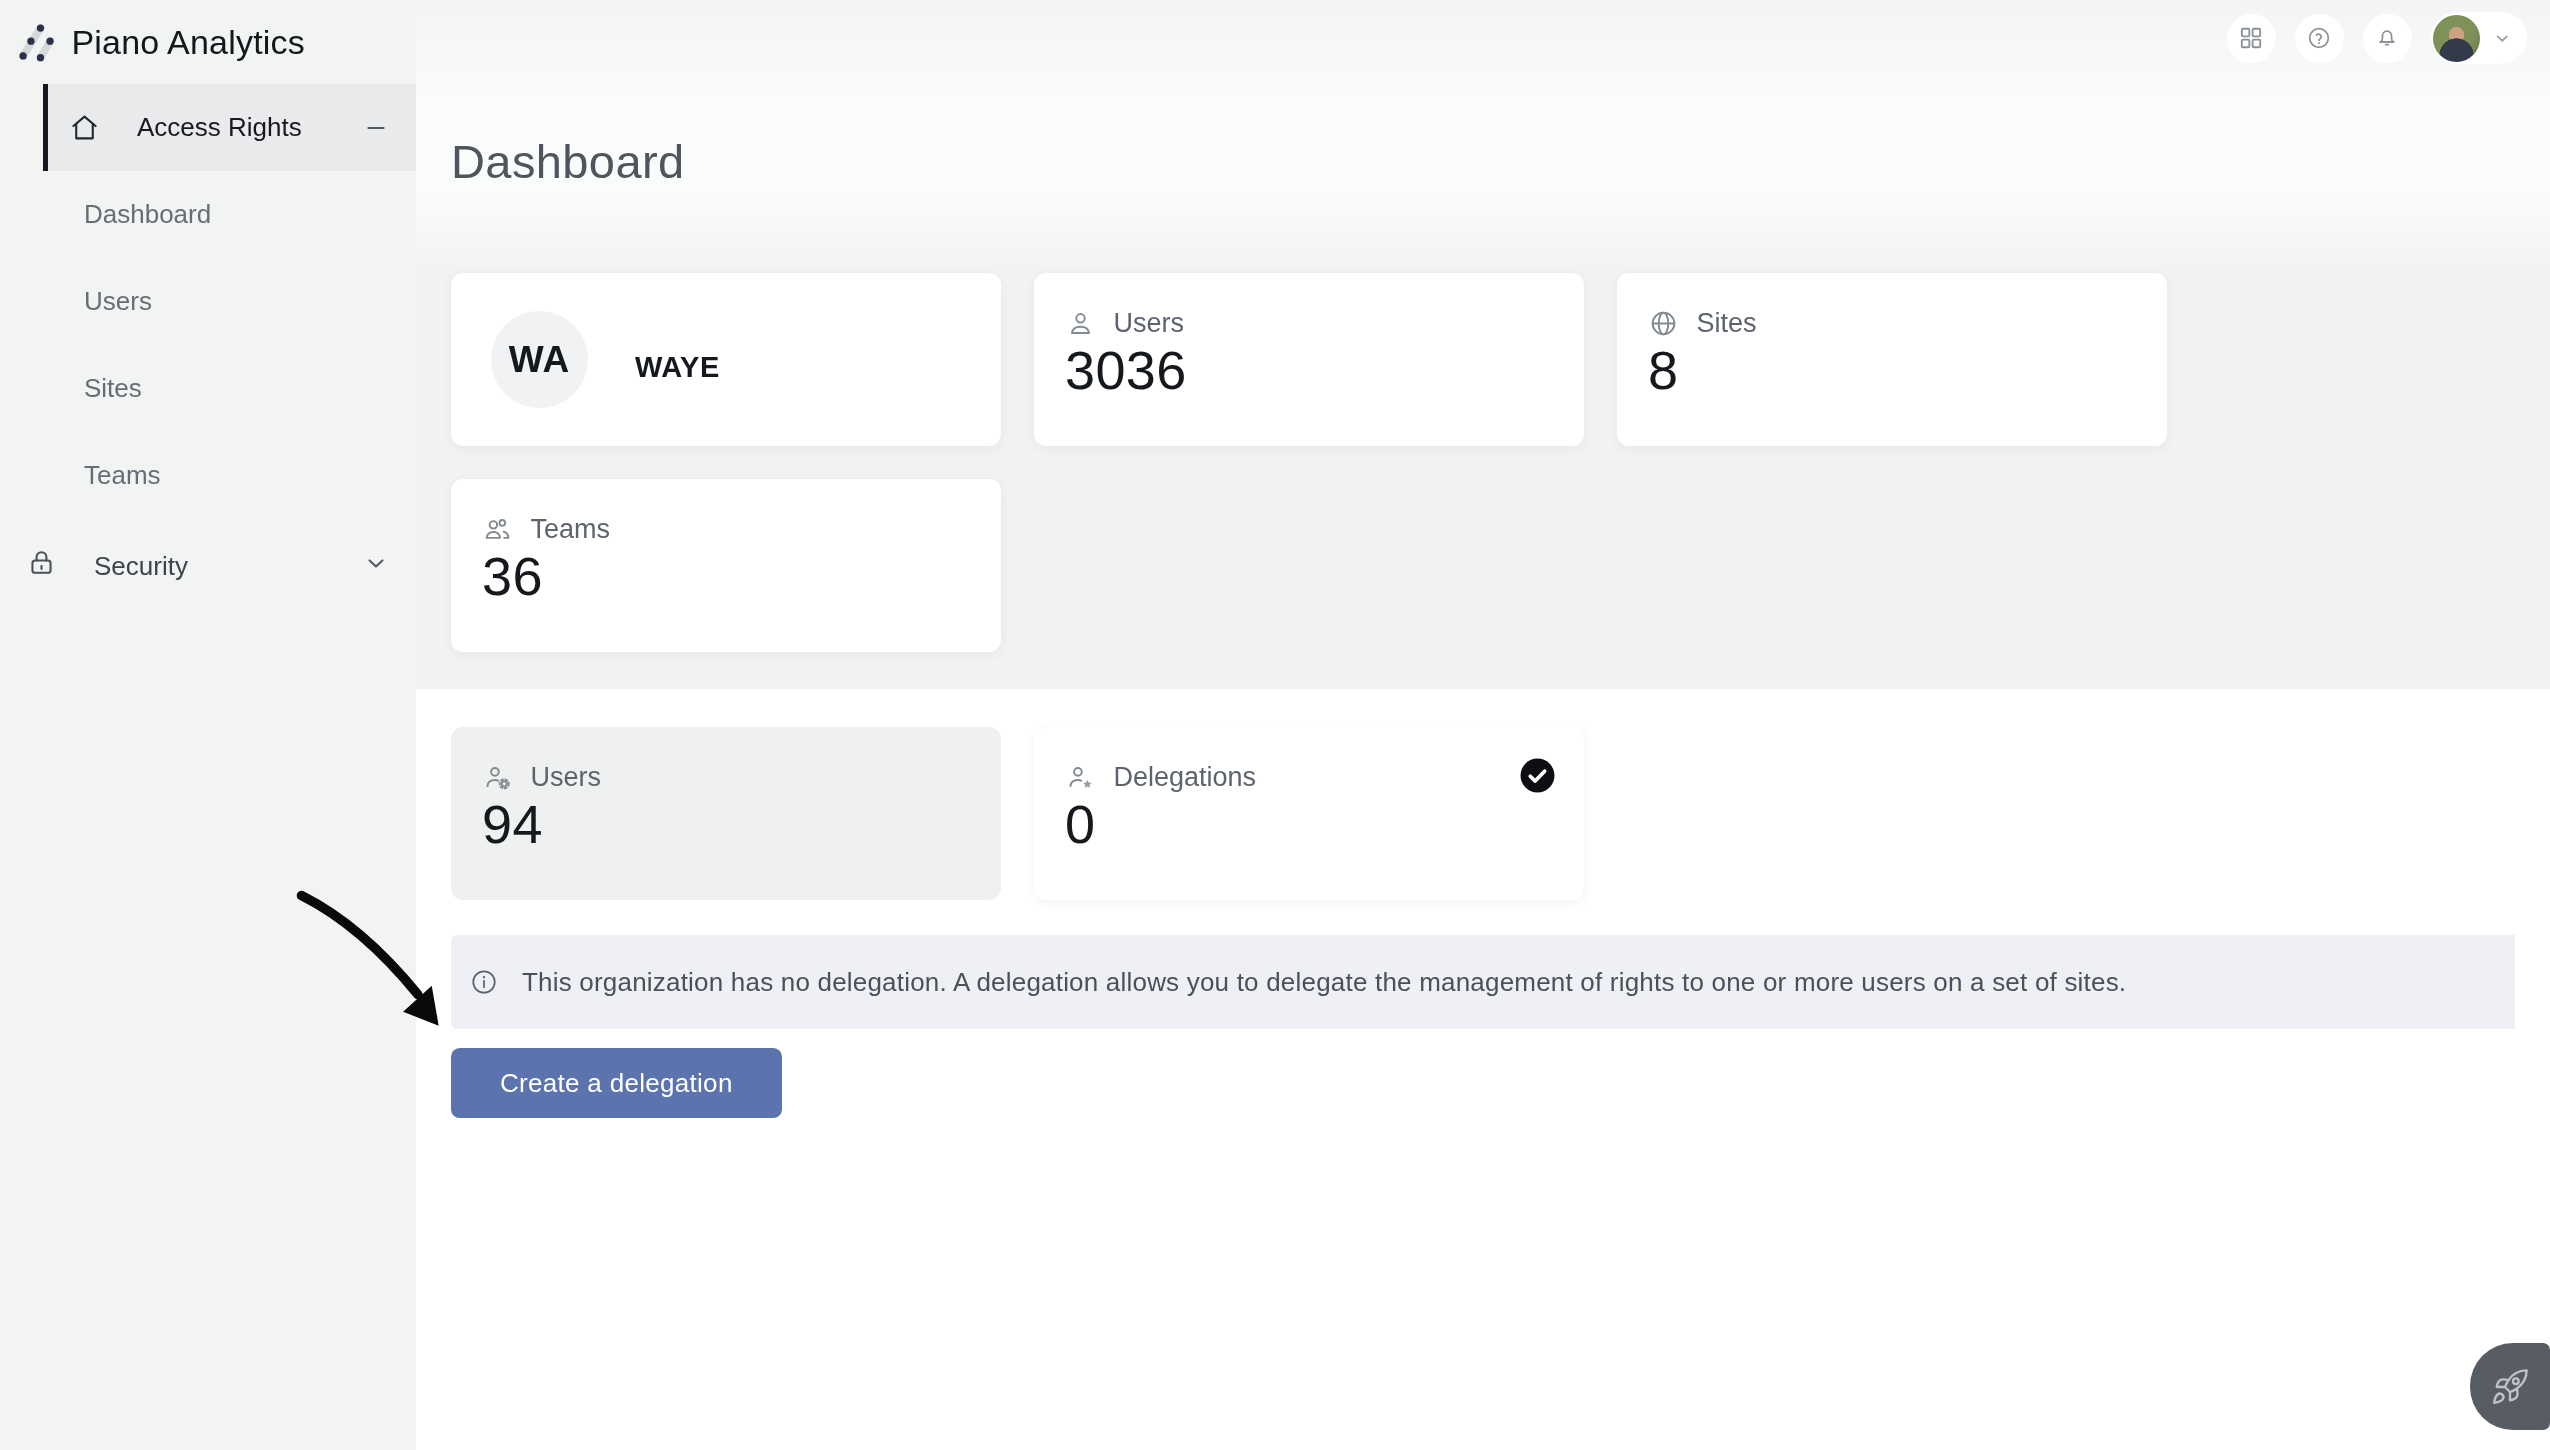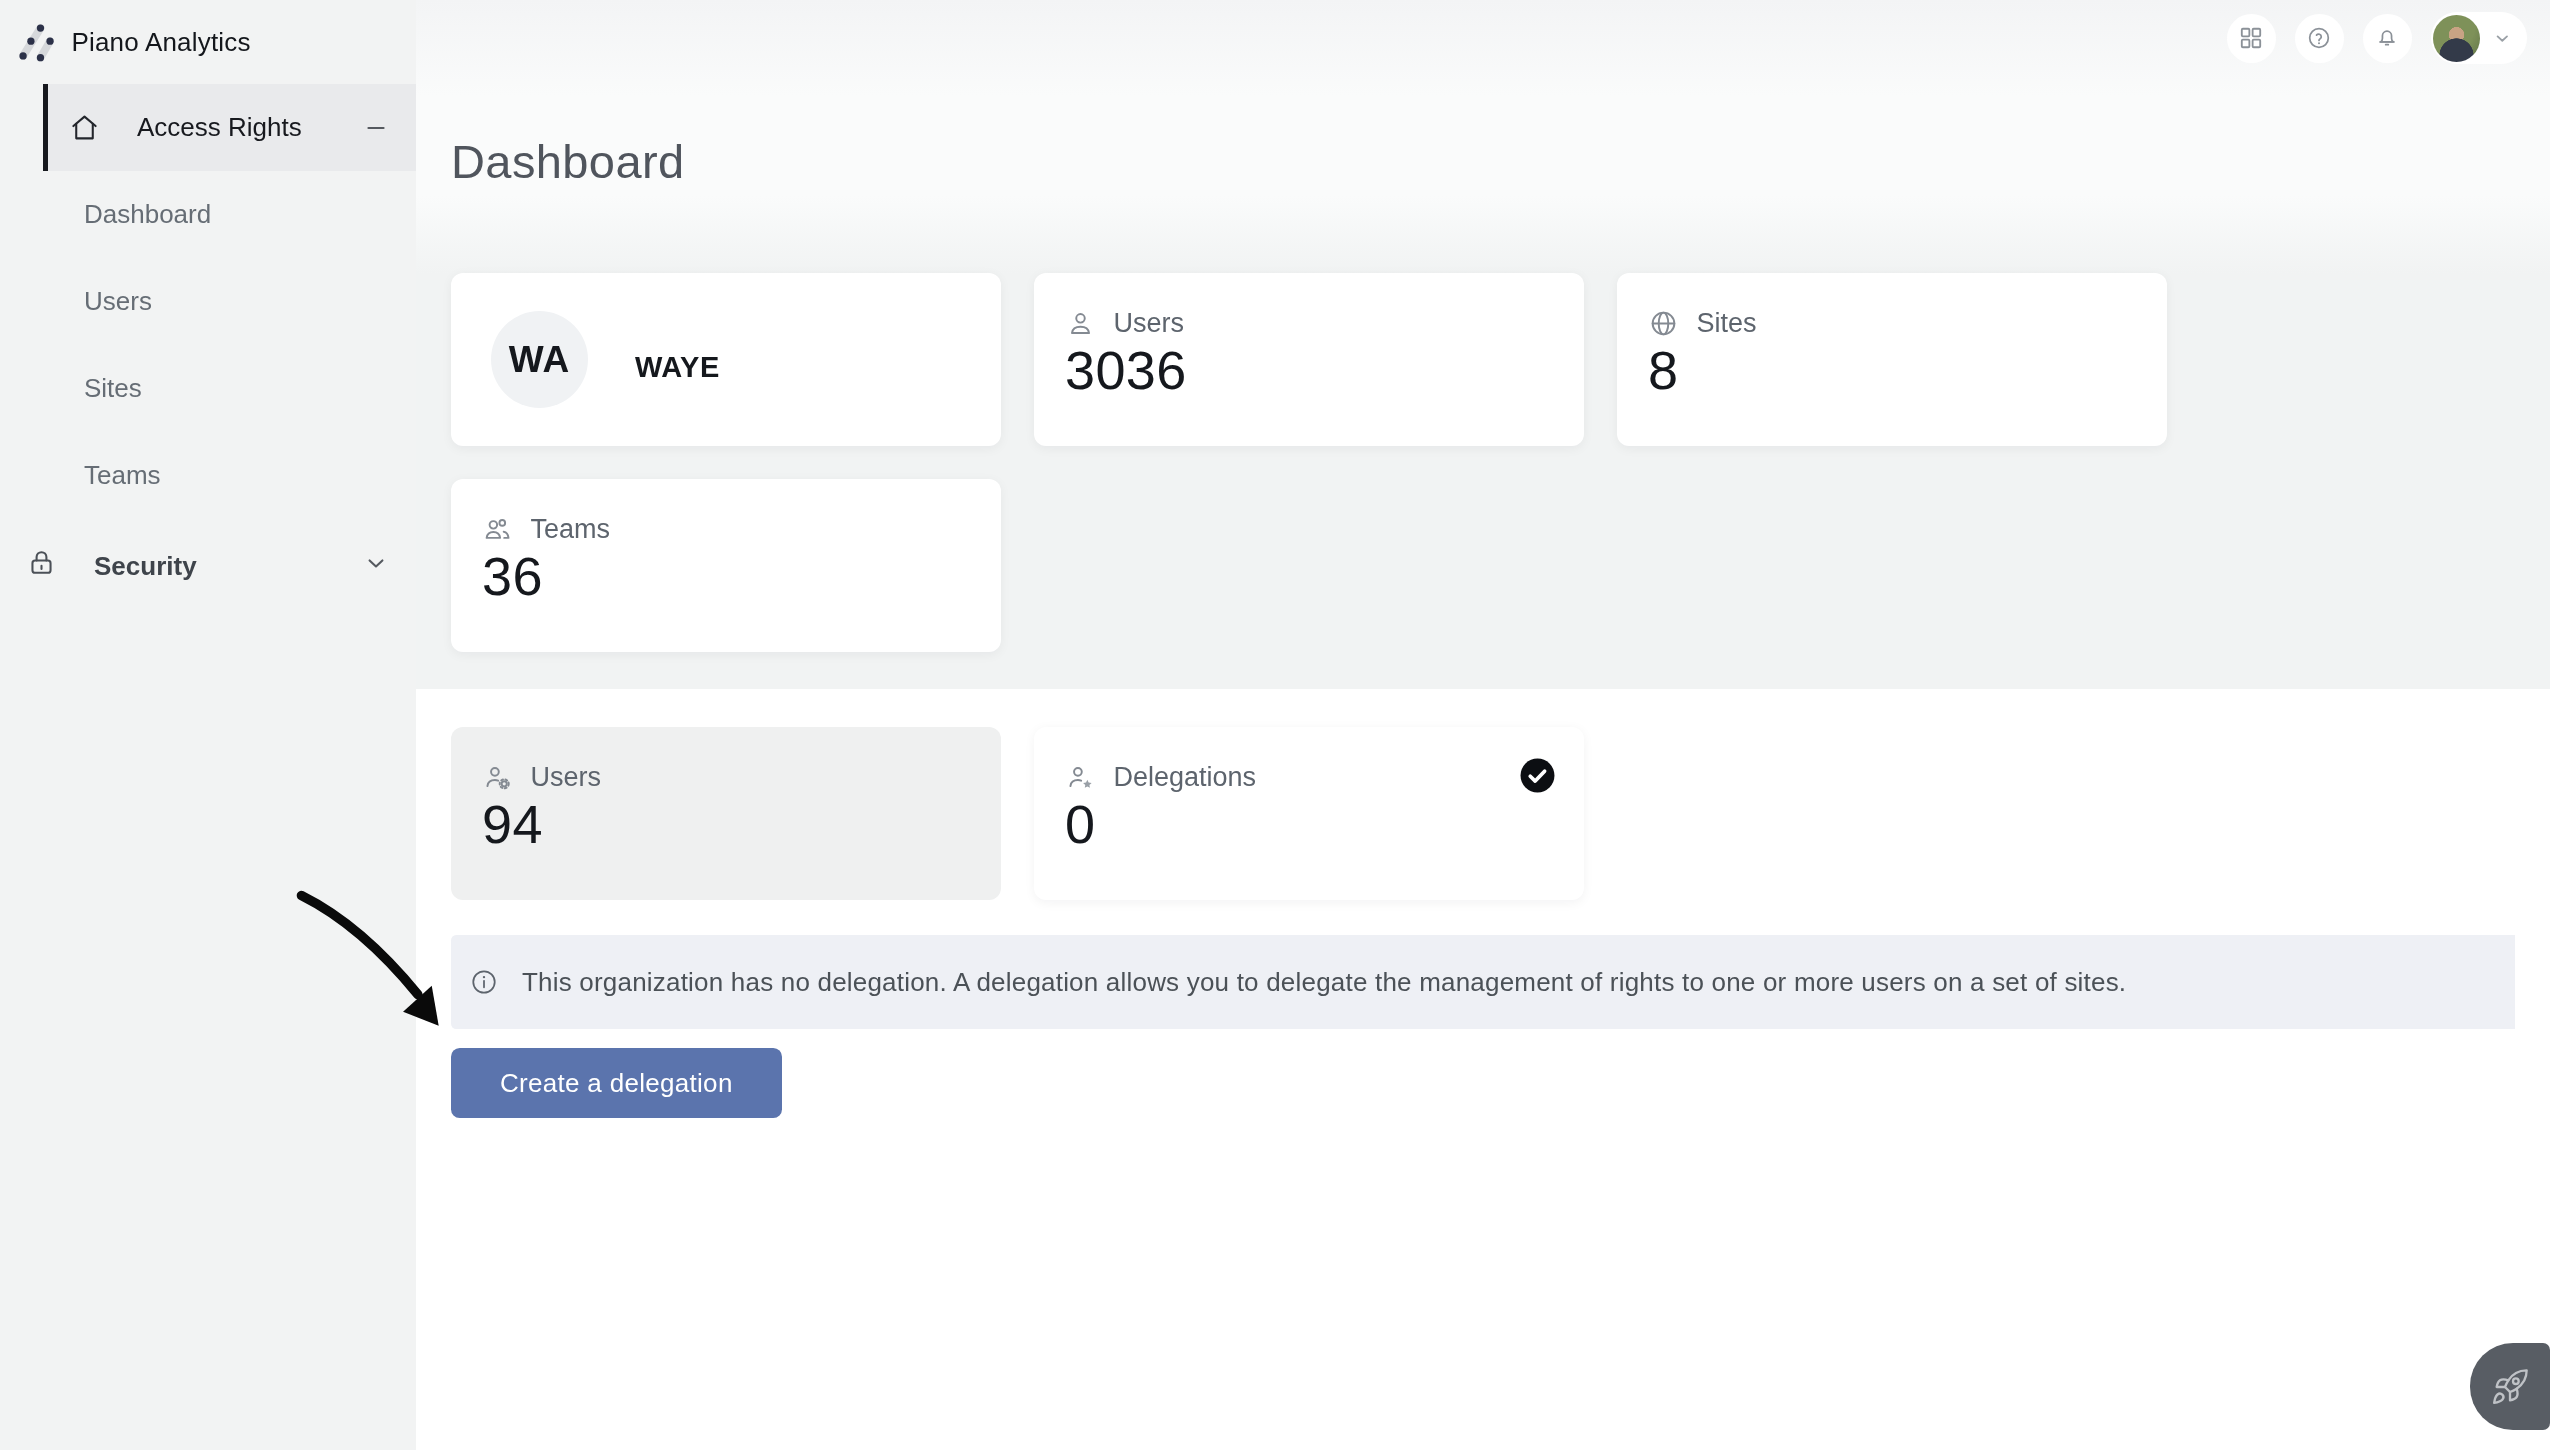--- a/index.html
+++ b/index.html
@@ -8,29 +8,29 @@
     width:2550px; height:1451px; overflow:hidden;
     font-family:"Liberation Sans","DejaVu Sans",sans-serif;
     background:#ffffff; display:flex; position:relative;
     -webkit-font-smoothing:antialiased;
   }
   svg { display:block; }
 
   
   .sidebar { width:416px; flex:none; background:#f2f3f3; position:relative; z-index:2; }
   .logo-row { height:84px; display:flex; align-items:center; padding-left:17.4px; gap:14px; }
-  .logo-name { font-size:26px; color:#14171c; font-weight:500; letter-spacing:0.2px; }
+  .logo-name { font-size:34px; color:#14171c; font-weight:500; letter-spacing:0.2px; }
   .nav { display:flex; flex-direction:column; }
   .nav-section { height:87px; display:flex; align-items:center; padding:0 26px; position:relative; cursor:pointer; }
   .nav-section.active { background:#e9eaec;margin-left:43px; }
   .nav-section.active::before { content:""; position:absolute; left:0; top:0; bottom:0; width:5.2px; background:#17191e; }
   .nav-ic { width:31px; height:31px; color:#23262c; flex:none; }
   .nav-ic.dim { color:#4b5057; }
   .nav-label { margin-left:37px; font-size:26px; color:#17191e; font-weight:500; flex:1; }
-  .nav-label.plain { font-weight:700; color:#3f444b;margin-top:7px; }
+  .nav-label.plain { font-weight:400; color:#3f444b;margin-top:7px; }
   .section-toggle { width:28px; height:28px; color:#55595f; flex:none; }
   .nav-item { height:87px; display:flex; align-items:center; padding-left:84px; font-size:26px; color:#666d75; cursor:pointer; }
 
   
   .main { flex:1; position:relative; background:#ffffff; }
   .gray-zone { position:absolute; left:0; top:0; right:0; height:689px;
     background:linear-gradient(180deg,#f3f4f5 0px,#fafbfb 96px,#fafbfb 196px,#f1f3f3 274px,#f1f3f3 100%); }
   .content { position:relative; padding-left:35px; }
 
   .topbar { position:absolute; top:12px; right:22.6px; display:flex; align-items:center; gap:19px; z-index:4; }

